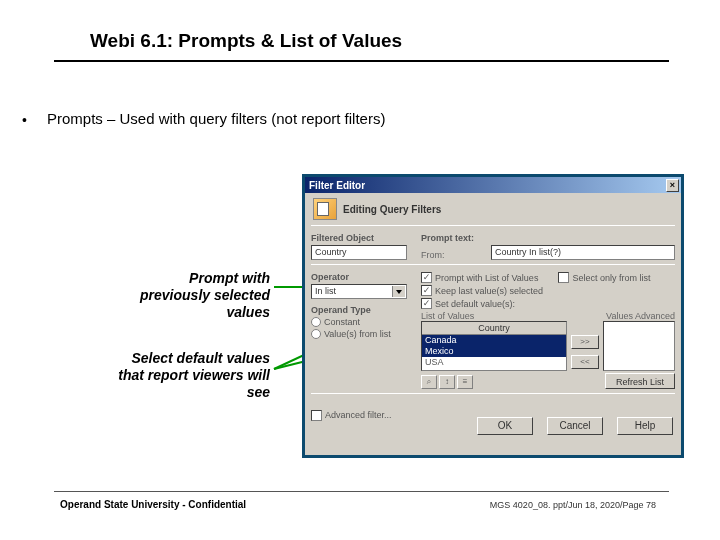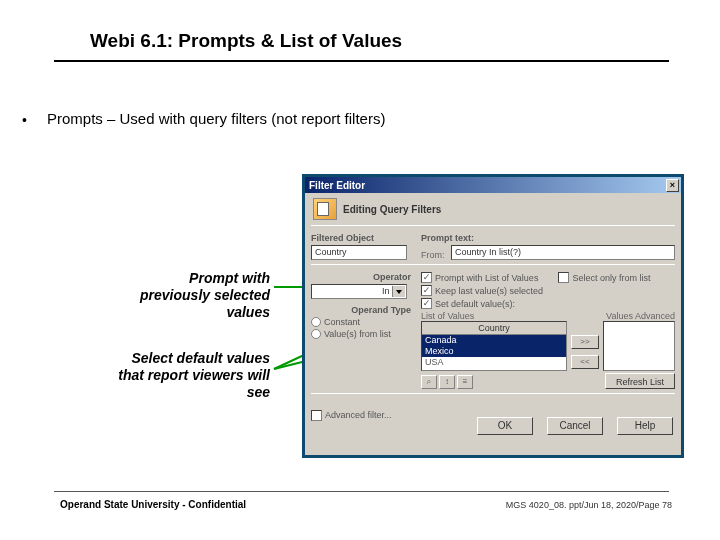--- a/index.html
+++ b/index.html
@@ -53,21 +53,21 @@
 
   .bottom-btns { display: flex; gap: 14px; justify-content: flex-end; margin-top: 20px; padding-right: 2px; }
   .btn { width: 56px; height: 18px; background: #d4d0c8; border: 1px solid #fff; border-right-color:#404040; border-bottom-color:#404040; text-align: center; font-size: 10px; line-height: 16px; color: #333; }
 
   
   .arrow { position: absolute; height: 2px; background: #009900; }
   .arrow::after { content: ""; position: absolute; right: -1px; top: -4px; border-left: 10px solid #009900; border-top: 5px solid transparent; border-bottom: 5px solid transparent; }
 
   .bottom-rule { position: absolute; bottom: 48px; left: 54px; width: 615px; height: 1px; background: #555; }
   .foot-left { position: absolute; bottom: 30px; left: 60px; font-size: 10px; font-weight: bold; }
-  .foot-right { position: absolute; bottom: 30px; right: 48px; font-size: 9px; color: #333; }
+  .foot-right { position: absolute; bottom: 30px; right: 64px; font-size: 9px; color: #333; }
 </style>
 </head>
 <body>
 
 <div class="slide-title">Webi 6.1: Prompts &amp; List of Values</div>
 <div class="title-rule"></div>
 
 <div class="bullet-dot">•</div>
 <div class="bullet-text">Prompts – Used with query filters (not report filters)</div>
 
@@ -92,29 +92,29 @@
 
     <div style="display:flex; gap:10px;">
       <div style="flex:0 0 100px;">
         <div class="section-lab">Filtered Object</div>
         <div class="input" style="width:96px;">Country</div>
       </div>
       <div style="flex:1;">
         <div class="section-lab">Prompt text:</div>
         <div class="row">
           <span class="lab" style="width:30px;">From:</span>
-          <div class="input" style="flex:1;">Country In list(?)</div>
+          <div class="input" style="flex:1;margin-left:40px;">Country In list(?)</div>
         </div>
       </div>
     </div>
 
     <div class="hr"></div>
 
     <div style="display:flex; gap:10px;">
-      <div style="flex:0 0 100px;text-align:right;">
+      <div style="flex:0 0 100px;">
         <div class="section-lab">Operator</div>
         <div class="input combo" style="width:96px;">In list</div>
 
         <div class="section-lab" style="margin-top:6px;">Operand Type</div>
         <div class="chkrow">
             <span class="rad"></span>
             <span>Constant</span>
           </div>
         <div class="chkrow">
             <span class="rad"></span>

